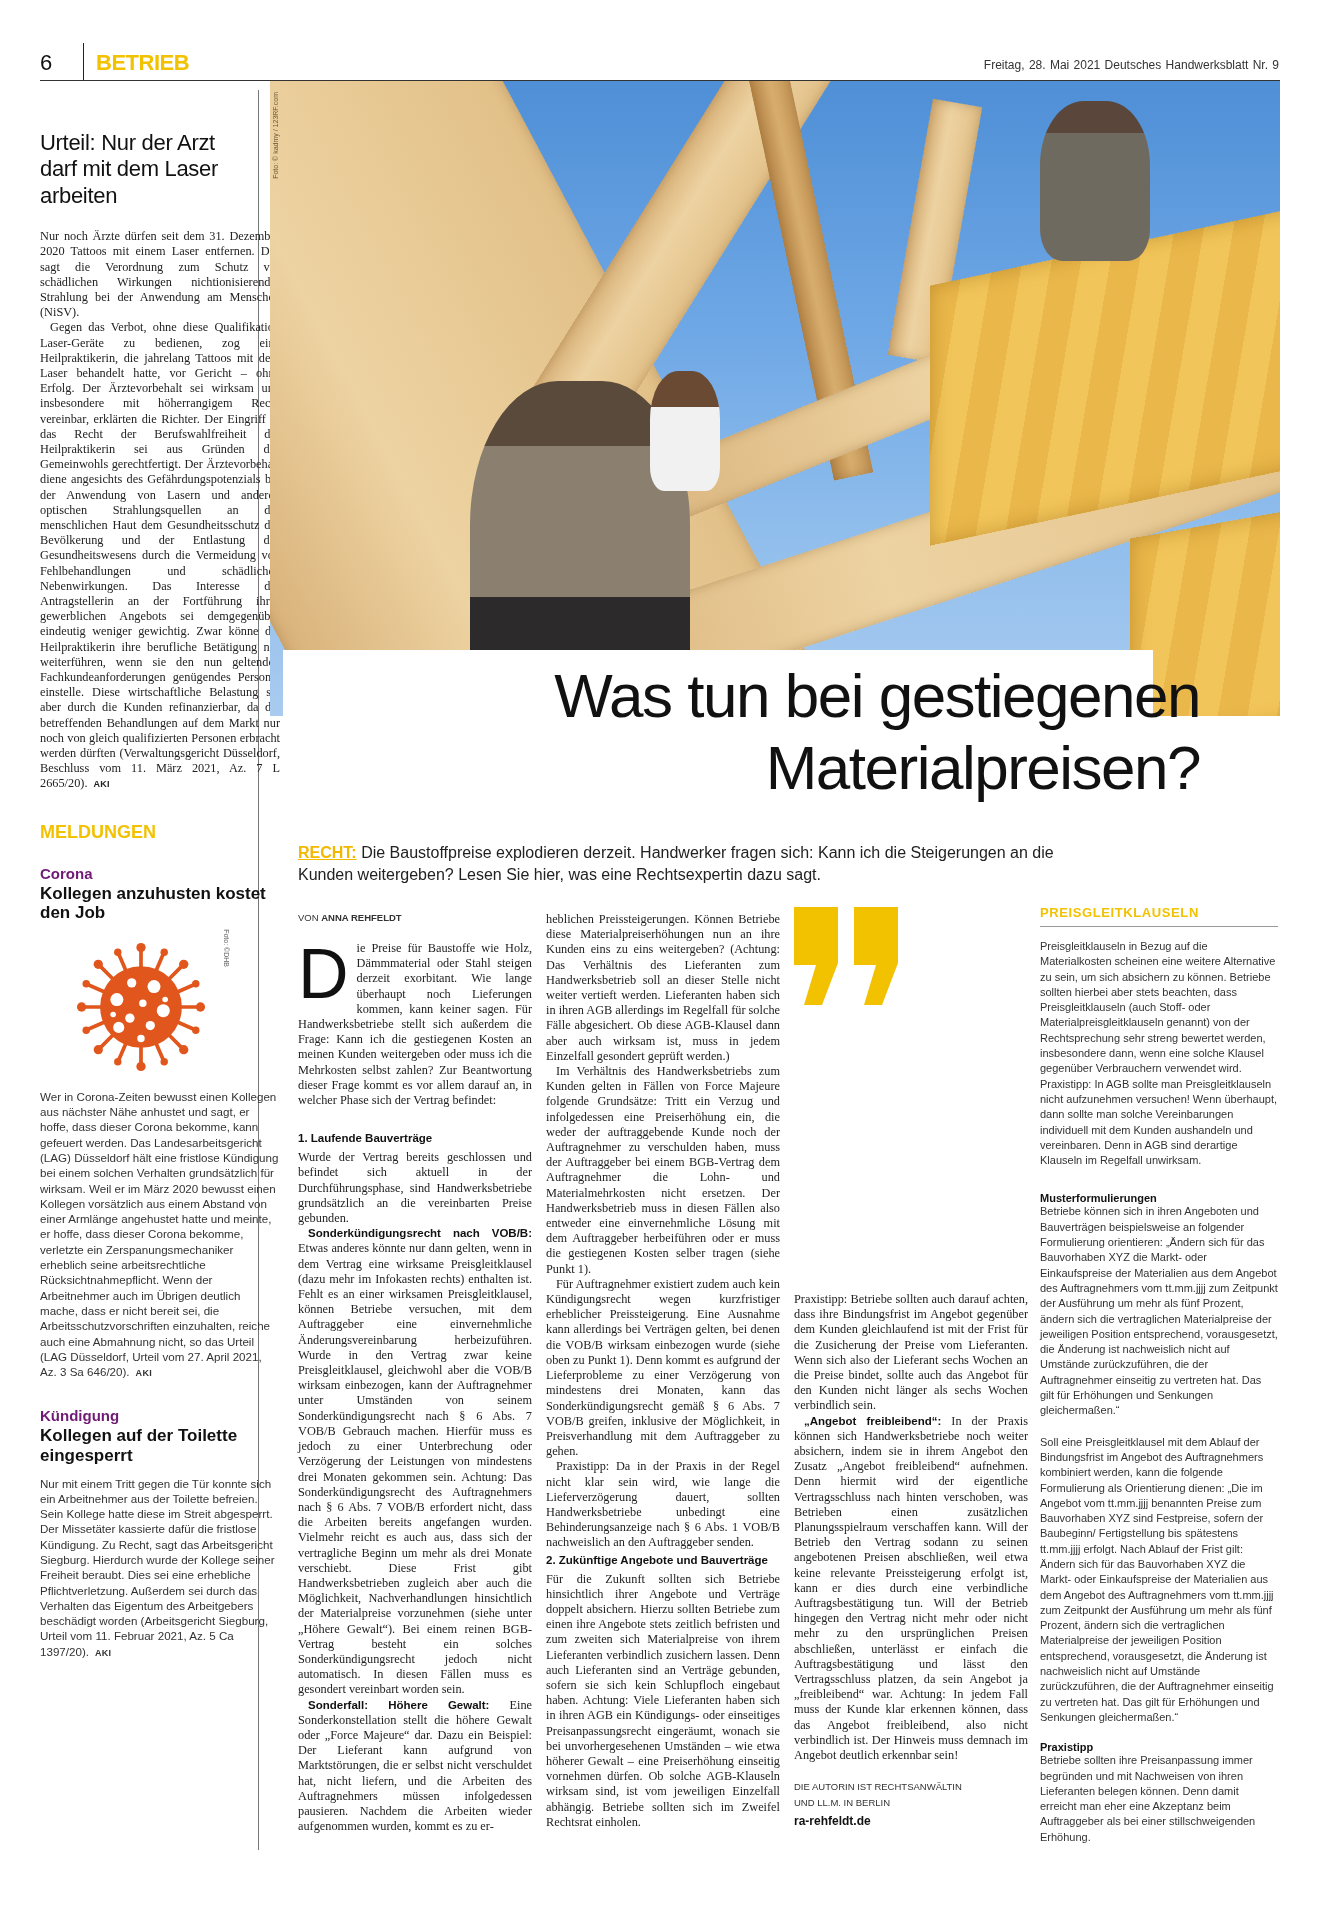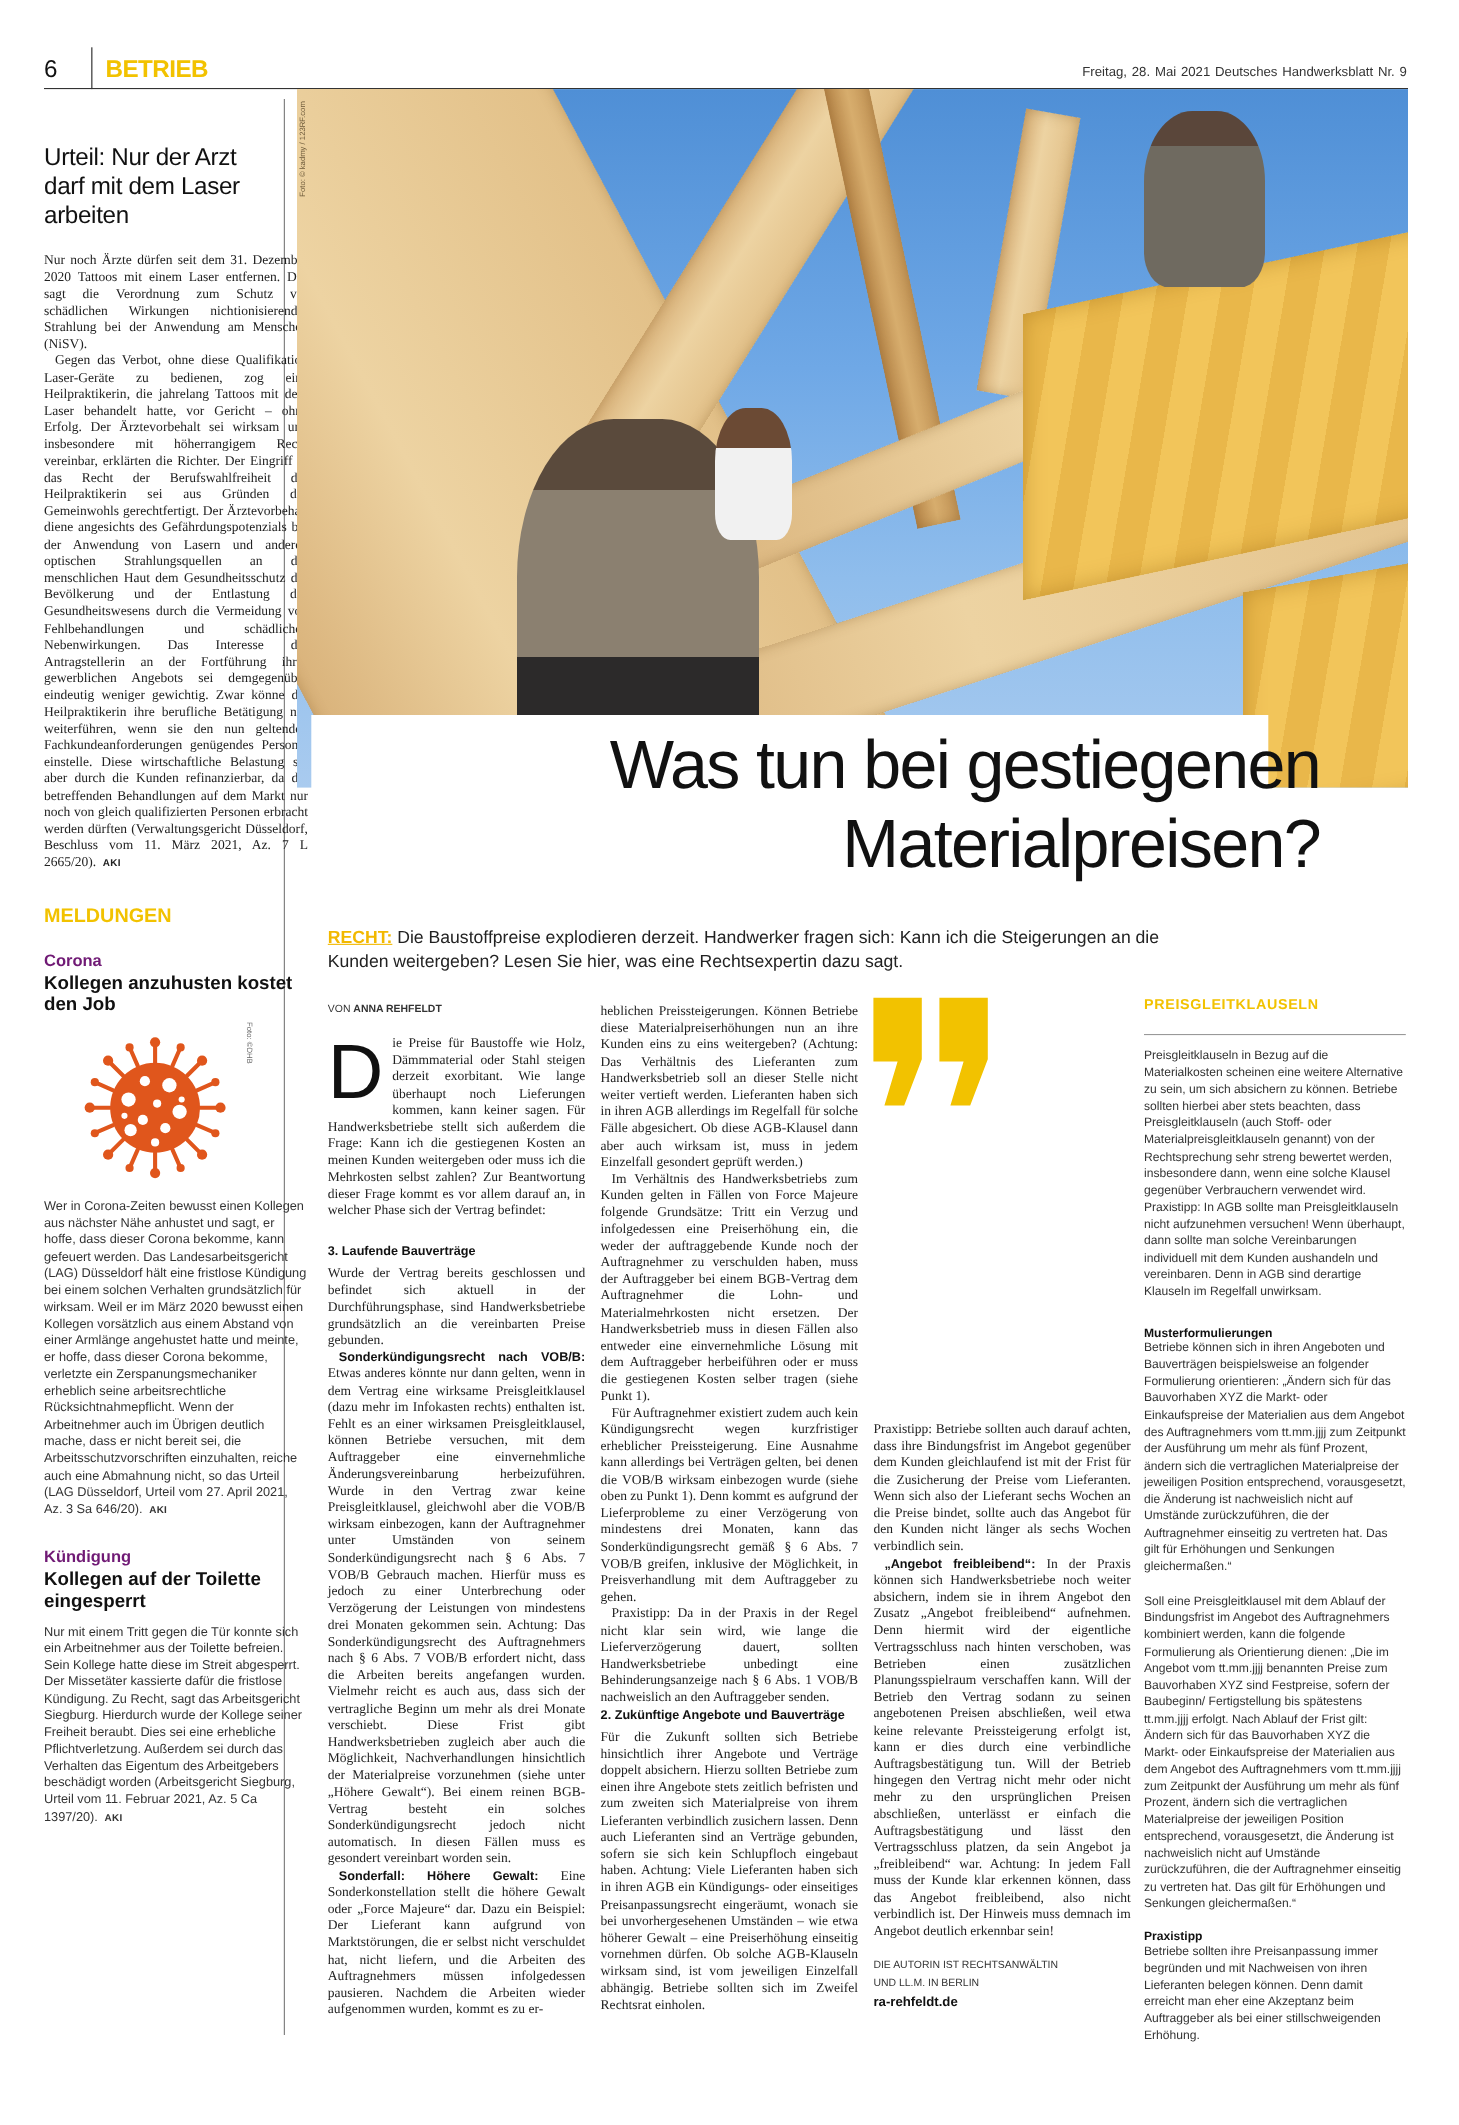--- a/index.html
+++ b/index.html
@@ -51,21 +51,21 @@
   .c4 { left: 1040px; top: 905px; width: 238px; }
   .byline { font: 9.5px "Liberation Sans", sans-serif; color: #333; margin-bottom: 18px; }
   .byline b { font-weight: bold; }
   .dropcap { float: left; font: 70px/58px "Liberation Sans", sans-serif; color: #111; margin: 4px 8px 0 0; }
   .subhead { font: bold 11.5px "Liberation Sans", sans-serif; color: #111; margin: 24px 0 6px; }
   .runin { font: bold 11.5px "Liberation Sans", sans-serif; color: #111; }
   .quote-mark { position: absolute; left: 792px; top: 905px; width: 120px; height: 110px; }
   .pullquote { font: bold 14px/16.5px "Liberation Sans", sans-serif; color: #111; }
   .authorinfo { font: 9.5px/16px "Liberation Sans", sans-serif; color: #333; margin-top: 16px; }
   .authorlink { font: bold 12px "Liberation Sans", sans-serif; color: #111; }
-  .info-head { font: bold 13px "Liberation Sans", sans-serif; color: #f2c200; letter-spacing: 0.6px; padding-bottom: 20px; border-bottom: 1px solid #999; margin-bottom: 12px; }
+  .info-head { font: bold 13px "Liberation Sans", sans-serif; color: #f2c200; letter-spacing: 0.6px; padding-bottom: 6px; border-bottom: 1px solid #999; margin-bottom: 12px; }
   .info-body { font: 11px/15.3px "Liberation Sans", sans-serif; color: #333; }
   .info-sub { font: bold 11px "Liberation Sans", sans-serif; color: #111; margin-top: 16px; }
 </style>
 </head>
 <body>
 
 <div>
   <div class="hdr-page-num">6</div>
   <div class="hdr-vline"></div>
   <div class="hdr-section">BETRIEB</div>
@@ -180,21 +180,21 @@
 </p>
 
 <div class="col c1">
   <div class="byline">
     <span>VON</span>
     <b>ANNA REHFELDT</b>
   </div>
   <p class="body-serif">
     <span class="dropcap">D</span><span>ie Preise für Baustoffe wie Holz, Dämmmaterial oder Stahl steigen derzeit exorbitant. Wie lange überhaupt noch Lieferungen kommen, kann keiner sagen. Für Handwerksbetriebe stellt sich außerdem die Frage: Kann ich die gestiegenen Kosten an meinen Kunden weitergeben oder muss ich die Mehrkosten selbst zahlen? Zur Beantwortung dieser Frage kommt es vor allem darauf an, in welcher Phase sich der Vertrag befindet:</span>
   </p>
-  <h3 class="subhead">3. Laufende Bauverträge</h3>
+  <h3 class="subhead">1. Laufende Bauverträge</h3>
   <p class="body-serif">Wurde der Vertrag bereits geschlossen und befindet sich aktuell in der Durchführungsphase, sind Handwerksbetriebe grundsätzlich an die vereinbarten Preise gebunden.</p>
   <p class="body-serif indent">
     <span class="runin">Sonderkündigungsrecht nach VOB/B:</span>
     <span>Etwas anderes könnte nur dann gelten, wenn in dem Vertrag eine wirksame Preisgleitklausel (dazu mehr im Infokasten rechts) enthalten ist. Fehlt es an einer wirksamen Preisgleitklausel, können Betriebe versuchen, mit dem Auftraggeber eine einvernehmliche Änderungsvereinbarung herbeizuführen. Wurde in den Vertrag zwar keine Preisgleitklausel, gleichwohl aber die VOB/B wirksam einbezogen, kann der Auftragnehmer unter Umständen von seinem Sonderkündigungsrecht nach § 6 Abs. 7 VOB/B Gebrauch machen. Hierfür muss es jedoch zu einer Unterbrechung oder Verzögerung der Leistungen von mindestens drei Monaten gekommen sein. Achtung: Das Sonderkündigungsrecht des Auftragnehmers nach § 6 Abs. 7 VOB/B erfordert nicht, dass die Arbeiten bereits angefangen wurden. Vielmehr reicht es auch aus, dass sich der vertragliche Beginn um mehr als drei Monate verschiebt. Diese Frist gibt Handwerksbetrieben zugleich aber auch die Möglichkeit, Nachverhandlungen hinsichtlich der Materialpreise vorzunehmen (siehe unter „Höhere Gewalt“). Bei einem reinen BGB-Vertrag besteht ein solches Sonderkündigungsrecht jedoch nicht automatisch. In diesen Fällen muss es gesondert vereinbart worden sein.</span>
   </p>
   <p class="body-serif indent">
     <span class="runin">Sonderfall: Höhere Gewalt:</span>
     <span>Eine Sonderkonstellation stellt die höhere Gewalt oder „Force Majeure“ dar. Dazu ein Beispiel: Der Lieferant kann aufgrund von Marktstörungen, die er selbst nicht verschuldet hat, nicht liefern, und die Arbeiten des Auftragnehmers müssen infolgedessen pausieren. Nachdem die Arbeiten wieder aufgenommen wurden, kommt es zu er-</span>
   </p>
 </div>

